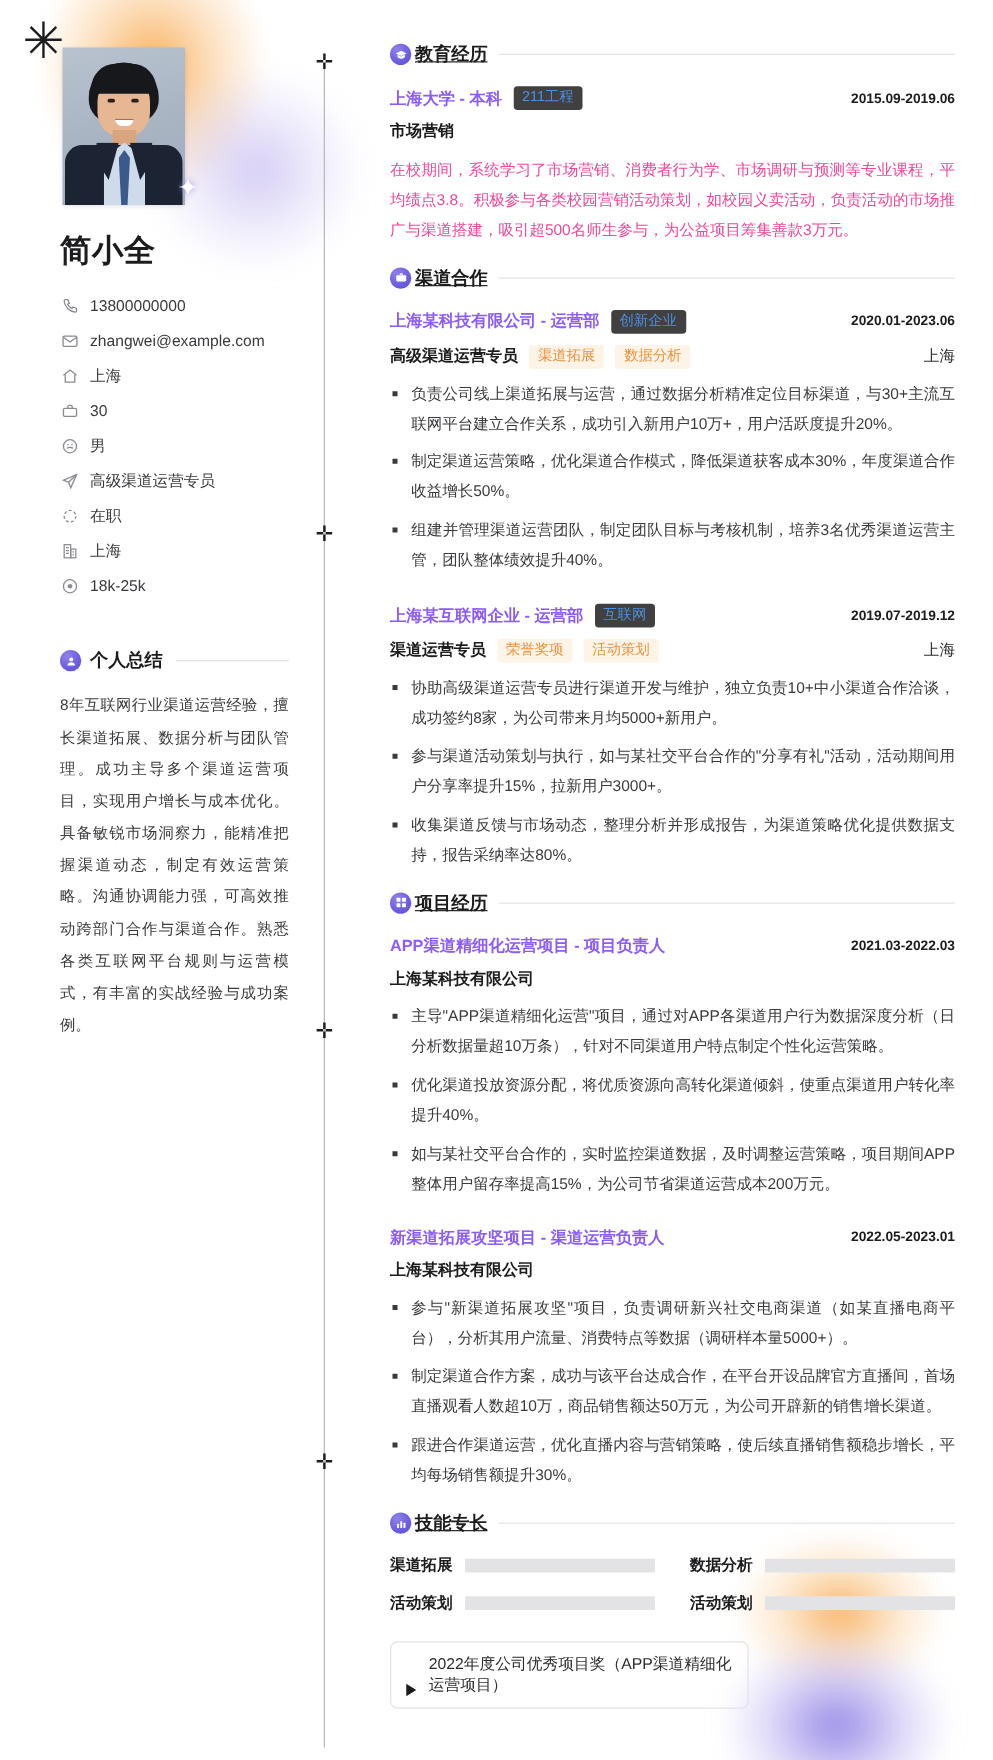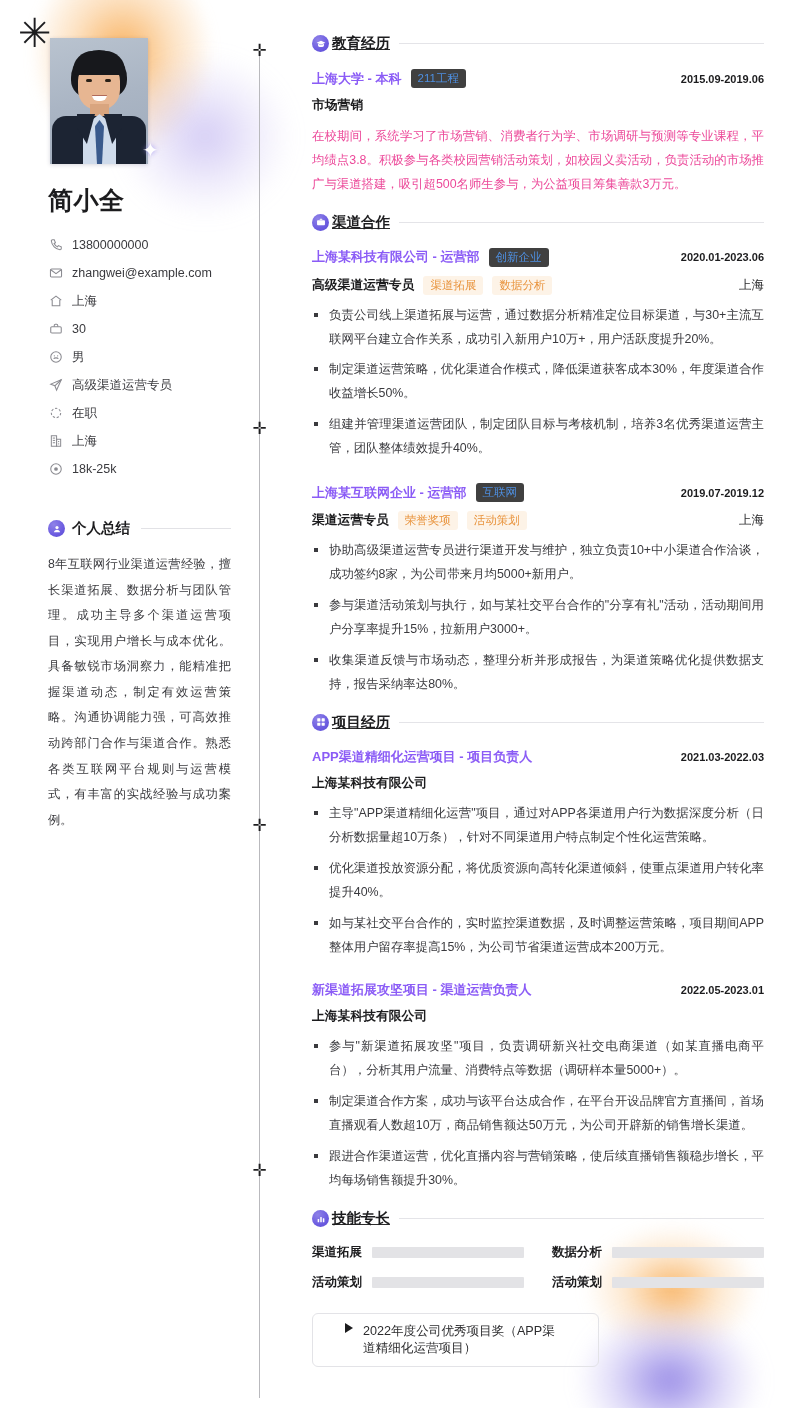--- a/index.html
+++ b/index.html
@@ -211,21 +211,21 @@
     flex: 1 1 auto; height: 11px; background: #e3e3e6; border-radius: 1px; overflow: hidden;
   }
   .skill .fill {
     height: 100%; background: #5a5ad0;
     clip-path: polygon(0 0, 100% 0, calc(100% - 7px) 100%, 0 100%);
   }
 
   
   .award-box {
     border: 1px solid #e3e3e7; border-radius: 6px;
-    padding: 9px 32px; display: flex; align-items: flex-start; gap: 10px;
+    padding: 9px 12px; display: flex; align-items: flex-end; gap: 10px;
     font-size: 12.6px; color: #2c2c2e; margin-bottom: 22px;
     width: 287px;
   }
   .award-box .tri {
     width: 0; height: 0; border-left: 8px solid #1c1c1e;
     border-top: 5px solid transparent; border-bottom: 5px solid transparent;
     flex: 0 0 8px;
   }
 </style>
 </head>

